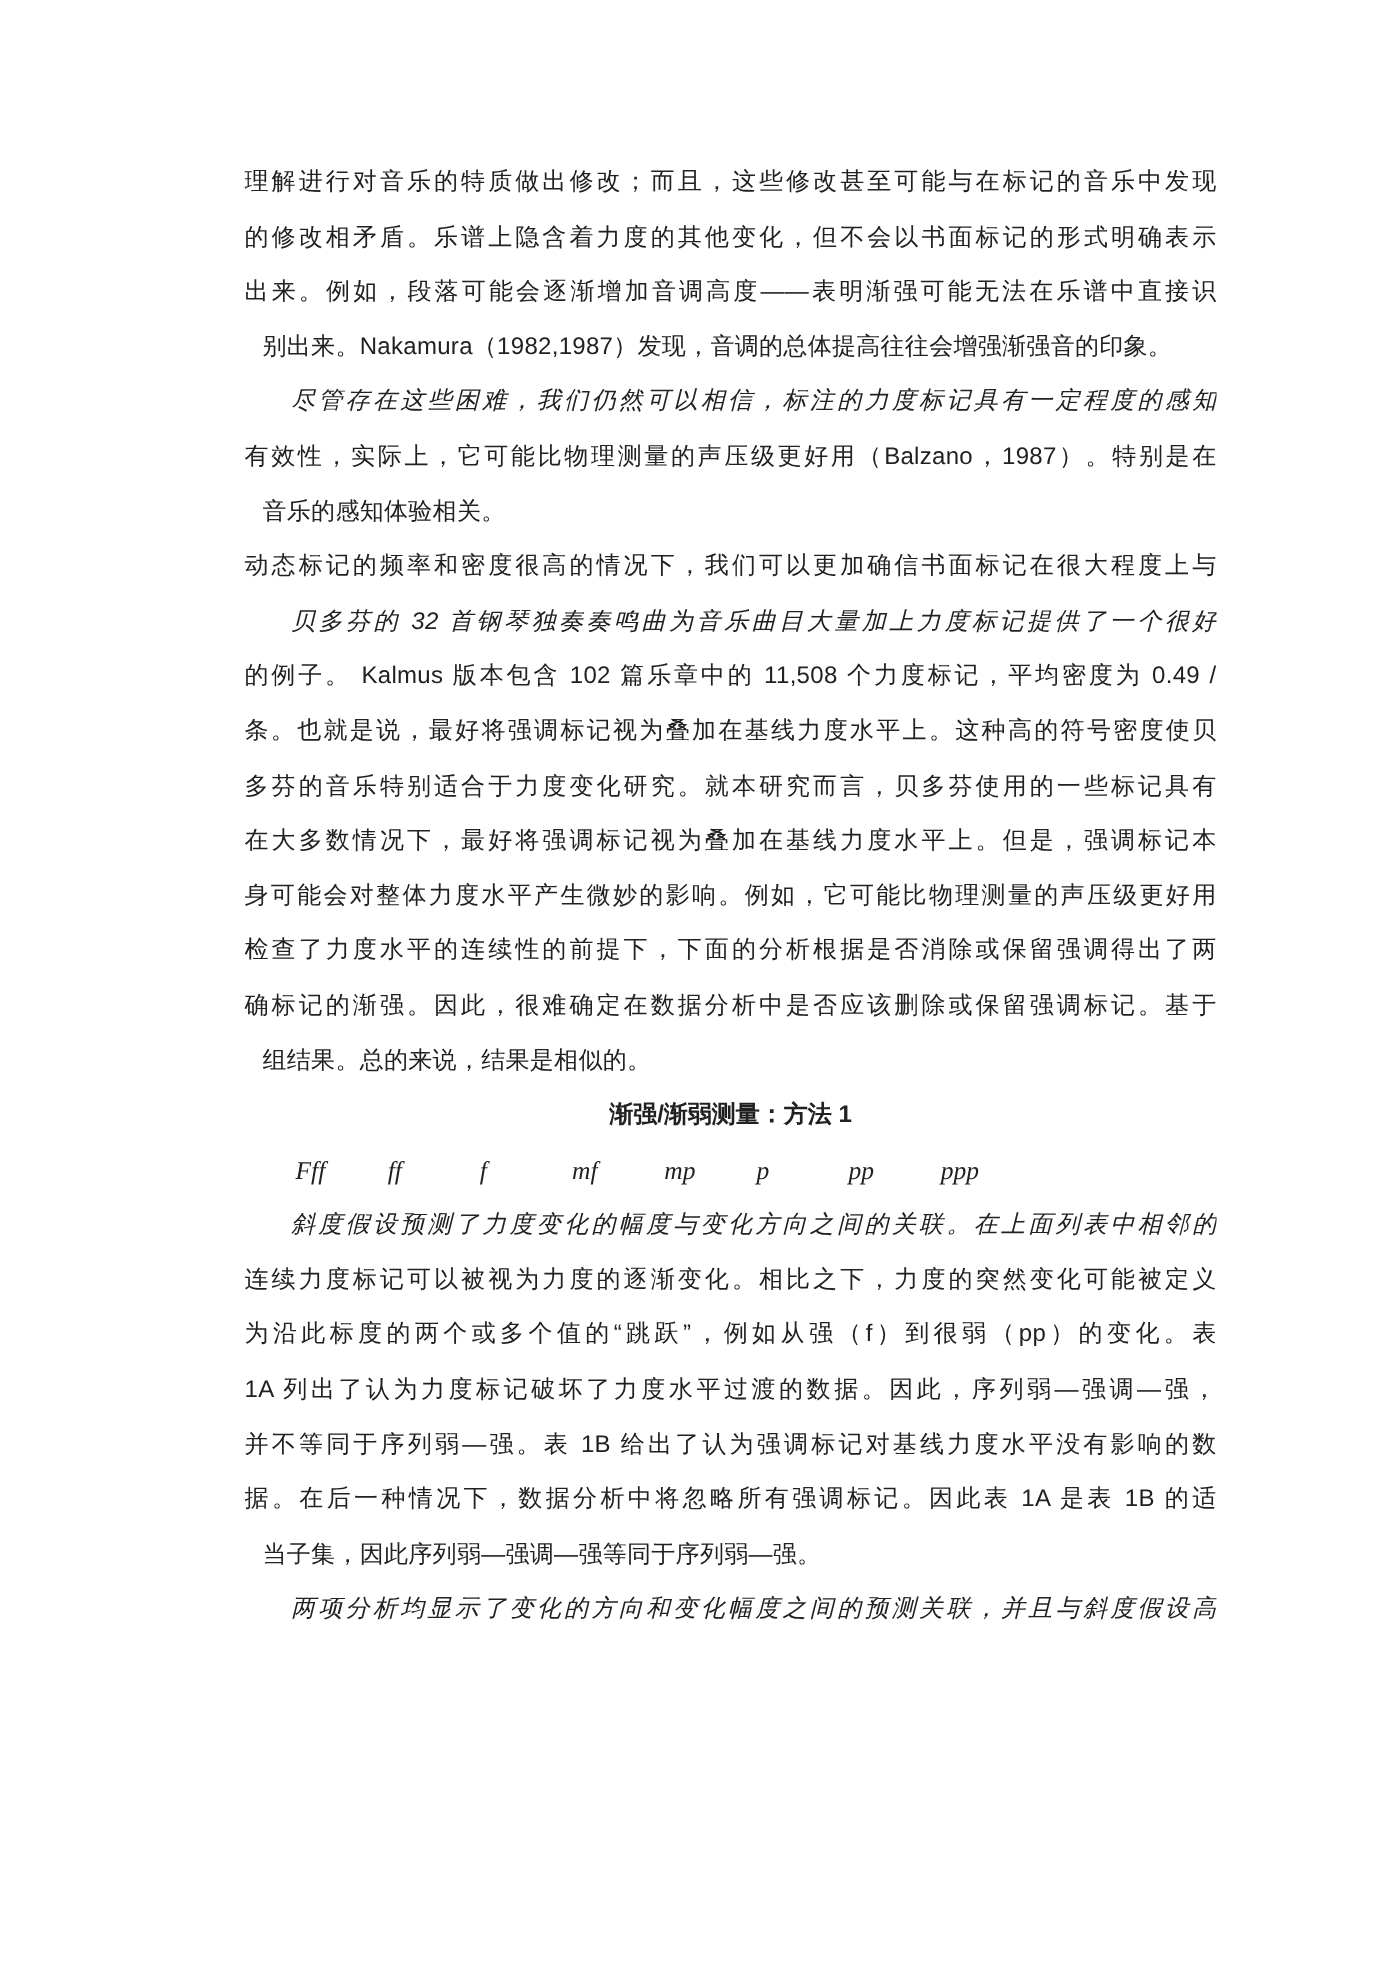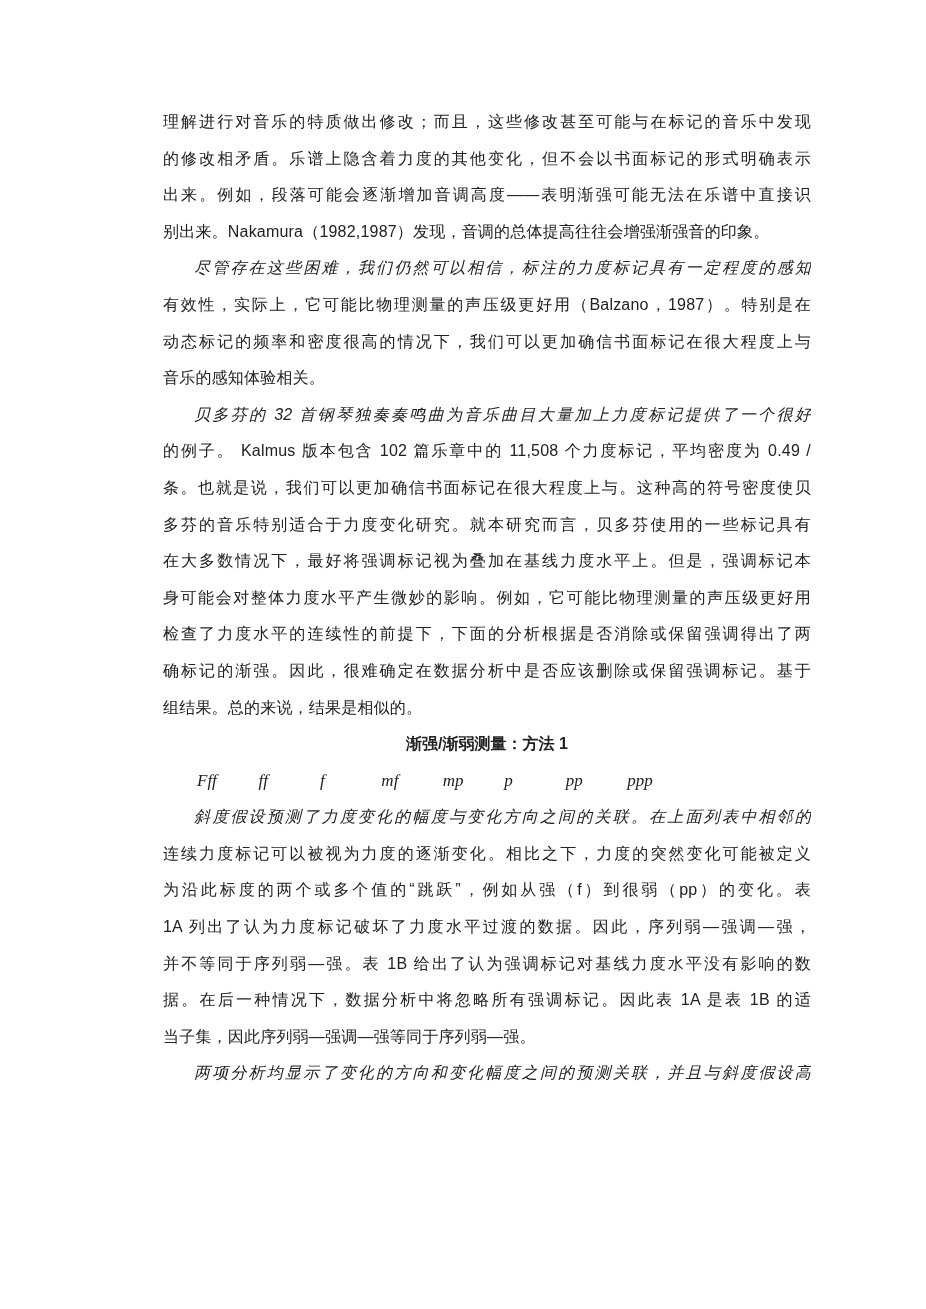--- a/index.html
+++ b/index.html
@@ -29,20 +29,21 @@
     height: 36.6px;
     text-align: justify;
     text-align-last: justify;
     letter-spacing: 0.2px;
     white-space: normal;
     overflow: hidden;
   }
   .ln-last {
     text-align: center;
     text-align-last: left;
+    margin-left: 12px;
   }
   .indent {
     text-indent: 31px;
     font-style: italic;
   }
   .heading {
     margin: 0;
     font-size: 16px;
     font-weight: bold;
     line-height: 36.6px;
@@ -72,28 +73,28 @@
     <div class="para">
       <div class="ln">理解进行对音乐的特质做出修改；而且，这些修改甚至可能与在标记的音乐中发现</div>
       <div class="ln">的修改相矛盾。乐谱上隐含着力度的其他变化，但不会以书面标记的形式明确表示</div>
       <div class="ln">出来。例如，段落可能会逐渐增加音调高度——表明渐强可能无法在乐谱中直接识</div>
       <div class="ln ln-last">别出来。Nakamura（1982,1987）发现，音调的总体提高往往会增强渐强音的印象。</div>
     </div>
 
     <div class="para">
       <div class="ln indent">尽管存在这些困难，我们仍然可以相信，标注的力度标记具有一定程度的感知</div>
       <div class="ln">有效性，实际上，它可能比物理测量的声压级更好用（Balzano，1987）。特别是在</div>
+      <div class="ln ln-last">音乐的感知体验相关。</div>
       <div class="ln">动态标记的频率和密度很高的情况下，我们可以更加确信书面标记在很大程度上与</div>
-      <div class="ln ln-last">音乐的感知体验相关。</div>
     </div>
 
     <div class="para">
       <div class="ln indent">贝多芬的 32 首钢琴独奏奏鸣曲为音乐曲目大量加上力度标记提供了一个很好</div>
       <div class="ln">的例子。 Kalmus 版本包含 102 篇乐章中的 11,508 个力度标记，平均密度为 0.49 /</div>
-      <div class="ln">条。也就是说，我们可以更加确信书面标记在很大程度上与。这种高的符号密度使贝</div>
+      <div class="ln">条。也就是说，最好将强调标记视为叠加在基线力度水平上。这种高的符号密度使贝</div>
       <div class="ln">多芬的音乐特别适合于力度变化研究。就本研究而言，贝多芬使用的一些标记具有</div>
       <div class="ln">在大多数情况下，最好将强调标记视为叠加在基线力度水平上。但是，强调标记本</div>
       <div class="ln">身可能会对整体力度水平产生微妙的影响。例如，它可能比物理测量的声压级更好用</div>
       <div class="ln">检查了力度水平的连续性的前提下，下面的分析根据是否消除或保留强调得出了两</div>
       <div class="ln">确标记的渐强。因此，很难确定在数据分析中是否应该删除或保留强调标记。基于</div>
       <div class="ln ln-last">组结果。总的来说，结果是相似的。</div>
     </div>
 
     <h2 class="heading">渐强/渐弱测量：方法 1</h2>
 

